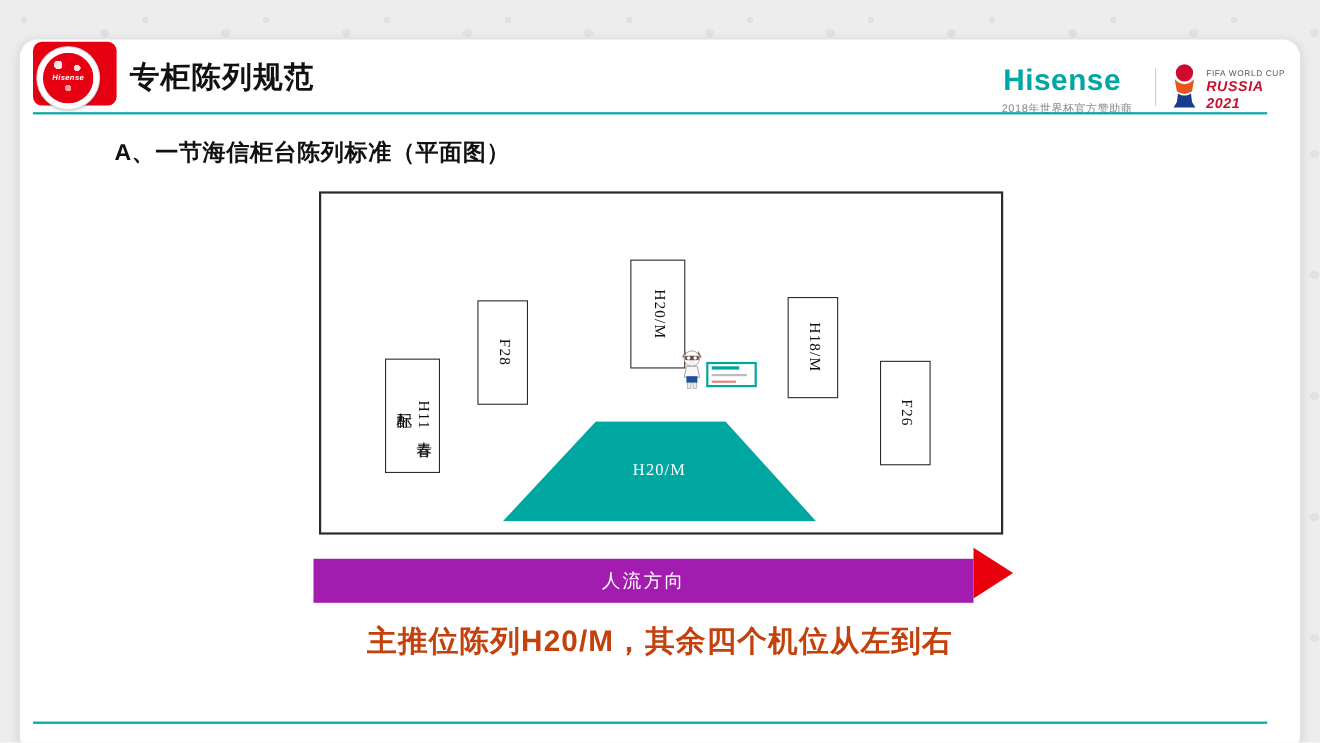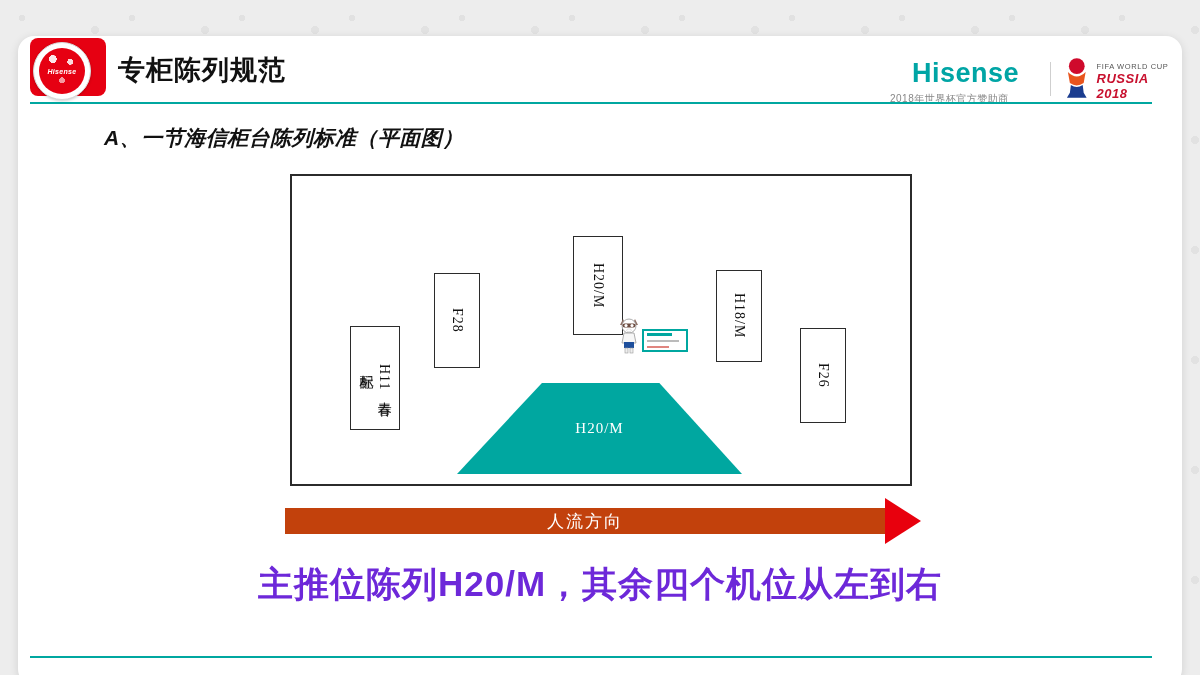--- a/index.html
+++ b/index.html
@@ -34,31 +34,31 @@
       radial-gradient(circle 3px at 68% 30%, rgba(255,255,255,.85) 97%, transparent),
       radial-gradient(circle 3px at 50% 70%, rgba(255,255,255,.6) 97%, transparent),
       #e60012;
     display:flex; align-items:center; justify-content:center; }
   .ball span { color:#fff; font-size:7px; font-weight:bold; font-style:italic; letter-spacing:.3px; }
   .page-title { position:absolute; left:100px; top:16px; font-size:27px;
     font-weight:bold; color:#111; letter-spacing:1px; }
   .hisense-logo { position:absolute; left:894px; top:22px; font-size:27px;
     font-weight:bold; color:#00a5a5; letter-spacing:.5px; }
   .sponsor-tagline { position:absolute; left:872px; top:56px; width:160px;
-    text-align:left; font-size:10px; color:#888; letter-spacing:.5px; }
+    text-align:center; font-size:10px; color:#888; letter-spacing:.5px; }
   .vert-divider { position:absolute; left:1032px; top:26px; width:1px; height:34px; background:#cfcfcf; }
   .fifa-lockup { position:absolute; left:1044px; top:13px; display:flex; align-items:flex-end; }
   .fifa-text { margin-left:5px; margin-top:13px; }
   .fifa-line1 { font-size:7.5px; color:#555; letter-spacing:.6px; }
   .fifa-line2 { font-size:13px; font-weight:bold; font-style:italic; color:#c8102e; letter-spacing:.5px; }
   .teal-line-top { position:absolute; left:12px; top:66px; width:1122px; height:2px; background:#00a7a0; }
   .teal-line-bottom { position:absolute; left:12px; top:620px; width:1122px; height:2px; background:#00a7a0; }
   
   .section-heading { position:absolute; left:86px; top:88px; font-size:21px;
-    font-weight:bold; color:#111; letter-spacing:.5px;font-style:italic; }
+    font-weight:bold; color:#111; letter-spacing:.5px; }
   
   .plan { position:absolute; left:272px; top:138px; width:622px; height:312px;
     border:2px solid #2b2b2b; background:#fff; }
   .disp-box { position:absolute; border:1.5px solid #2b2b2b; background:#fff;
     display:flex; align-items:center; justify-content:center;
     writing-mode:vertical-rl; white-space:pre-line;
     font-family:"Liberation Serif","DejaVu Serif",serif;
     font-size:14px; color:#111; letter-spacing:1px; line-height:1.3; }
   .box-h11 { left:58px; top:150px; width:50px; height:104px; }
   .box-f28 { left:142px; top:97px; width:46px; height:95px; }
@@ -72,29 +72,29 @@
   .mascot-sign .l1 { height:3px; width:70%; background:#00a7a0; }
   .mascot-sign .l2 { height:2px; width:90%; background:#bbb; }
   .mascot-sign .l3 { height:2px; width:60%; background:#e0857f; }
   .podium { position:absolute; left:165px; top:207px; width:285px; height:91px;
     background:#00a7a0;
     clip-path:polygon(29.8% 0, 71% 0, 100% 100%, 0 100%);
     display:flex; align-items:center; justify-content:center; }
   .podium span { color:#fff; font-size:15px; letter-spacing:1px;
     font-family:"Liberation Serif","DejaVu Serif",serif; }
   
-  .flow-body { position:absolute; left:267px; top:472px; width:600px; height:26px;
-    background:#c2410c; display:flex; align-items:center; justify-content:center; }
+  .flow-body { position:absolute; left:267px; top:472px; width:600px; height:40px;
+    background:#a21caf; display:flex; align-items:center; justify-content:center; }
   .flow-body span { color:#fff; font-size:17px; letter-spacing:2px;
     font-family:"Liberation Serif","DejaVu Serif",serif; }
   .flow-head { position:absolute; left:867px; top:462px; width:0; height:0;
     border-left:36px solid #e8000d; border-top:23px solid transparent; border-bottom:23px solid transparent; }
   
   .caption { position:absolute; left:0; top:528px; width:100%; text-align:center;
-    font-size:35px; font-weight:600; color:#6d28d9; line-height:39px; letter-spacing:1px; }
+    font-size:27px; font-weight:600; color:#c2410c; line-height:39px; letter-spacing:1px; }
 </style>
 </head>
 <body>
 
 <div class="card">
 
   <div class="red-block"></div>
   <div class="badge">
     <div class="ball">
       <span>Hisense</span>
@@ -106,21 +106,21 @@
   <div class="sponsor-tagline">2018年世界杯官方赞助商</div>
   <div class="vert-divider"></div>
   <div class="fifa-lockup">
     <svg width="30" height="44" viewBox="0 0 30 44">
       <circle cx="15" cy="9" r="8" fill="#cf0a2c"></circle>
       <path d="M6 15 Q15 24 24 15 L22 26 Q15 31 8 26 Z" fill="#e8541d"></path>
       <path d="M9 28 Q15 32 21 28 L22 36 L25 41 H5 L8 36 Z" fill="#1a3c8f"></path>
     </svg>
     <div class="fifa-text">
       <div class="fifa-line1">FIFA WORLD CUP</div>
-      <div class="fifa-line2">RUSSIA 2018</div>
+      <div class="fifa-line2">RUSSIA 2021</div>
     </div>
   </div>
   <div class="teal-line-top"></div>
 
   <div class="section-heading">A、一节海信柜台陈列标准（平面图）</div>
 
   <div class="plan">
     <div class="disp-box box-h11">H11青春
 标配</div>
     <div class="disp-box box-f28">F28</div>

